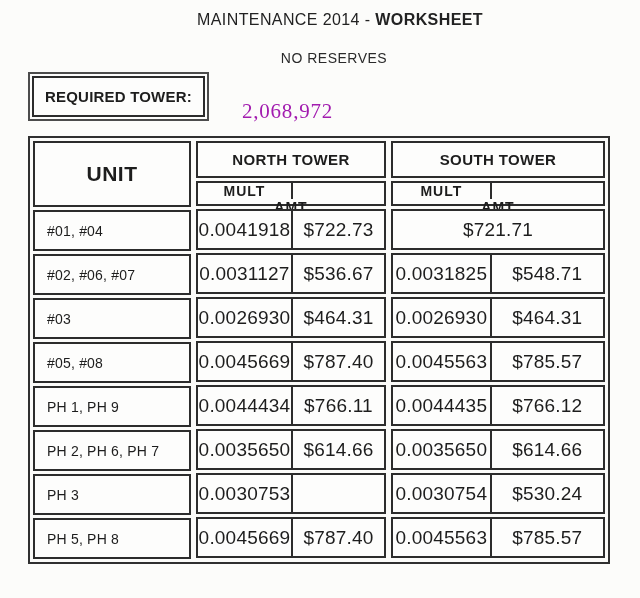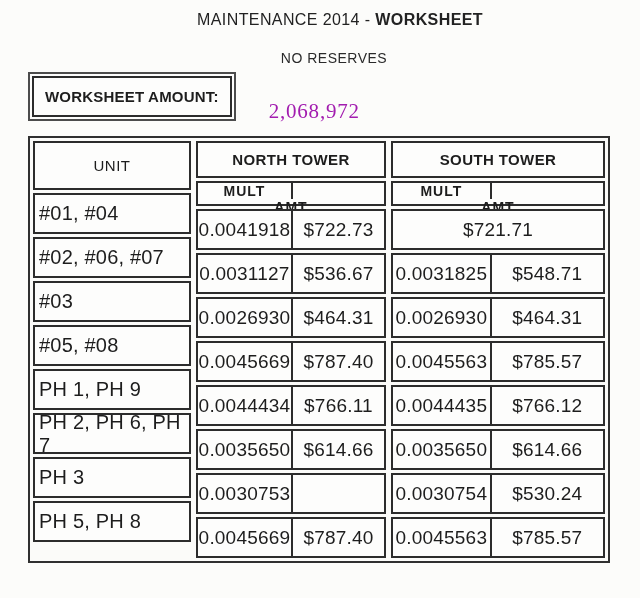--- a/index.html
+++ b/index.html
@@ -66,26 +66,26 @@
   .table-flex { display: flex; gap: 5px; }
   .colgroup { display: flex; flex-direction: column; gap: 3px; }
   .col-unit { width: 158px; }
   .col-north { width: 190px; }
   .col-south { flex: 1; border-radius: 25px; }
   .cellbox {
     border: 2px solid #2c2c2c;
     background: #fdfdfc;
   }
   .unit-header {
-    height: 49px;
-    display: flex;
-    align-items: center;
-    justify-content: center;
-    font-weight: normal;
-    font-size: 15px;
+    height: 66px;
+    display: flex;
+    align-items: center;
+    justify-content: center;
+    font-weight: bold;
+    font-size: 21px;
     letter-spacing: 0.5px;
   }
   .group-title {
     height: 37px;
     display: flex;
     align-items: center;
     justify-content: center;
     font-weight: bold;
     font-size: 15px;
     letter-spacing: 0.4px;
@@ -109,22 +109,22 @@
     display: flex;
     align-items: center;
     justify-content: center;
   }
   .col-north .c1 { width: 51%; }
   .col-south .c1 { width: 47%; }
   .unit-cell {
     height: 41px;
     display: flex;
     align-items: center;
-    padding-left: 4px;
-    font-size: 20px;
+    padding-left: 12px;
+    font-size: 14px;
     letter-spacing: 0.2px;
   }
   .pair {
     height: 41px;
     display: flex;
     font-size: 19px;
     letter-spacing: 0.2px;
   }
 </style>
 </head>
@@ -133,21 +133,21 @@
 <div class="sheet">
 
   <div class="title">
     <span>MAINTENANCE 2014 - </span><span class="bold">WORKSHEET</span>
   </div>
 
   <div class="subtitle">NO RESERVES</div>
 
   <div class="req-row">
     <div class="req-box">
-      <div class="req-box-inner">WORKSHEET AMOUNT:</div>
+      <div class="req-box-inner">REQUIRED TOWER:</div>
     </div>
     <div class="req-value">2,068,972</div>
   </div>
 
   <div class="table-outer">
     <div class="table-flex">
 
       <div class="colgroup col-unit" id="col-unit">
         <div class="cellbox unit-header">UNIT</div>
       <div class="cellbox unit-cell">#01, #04</div>

